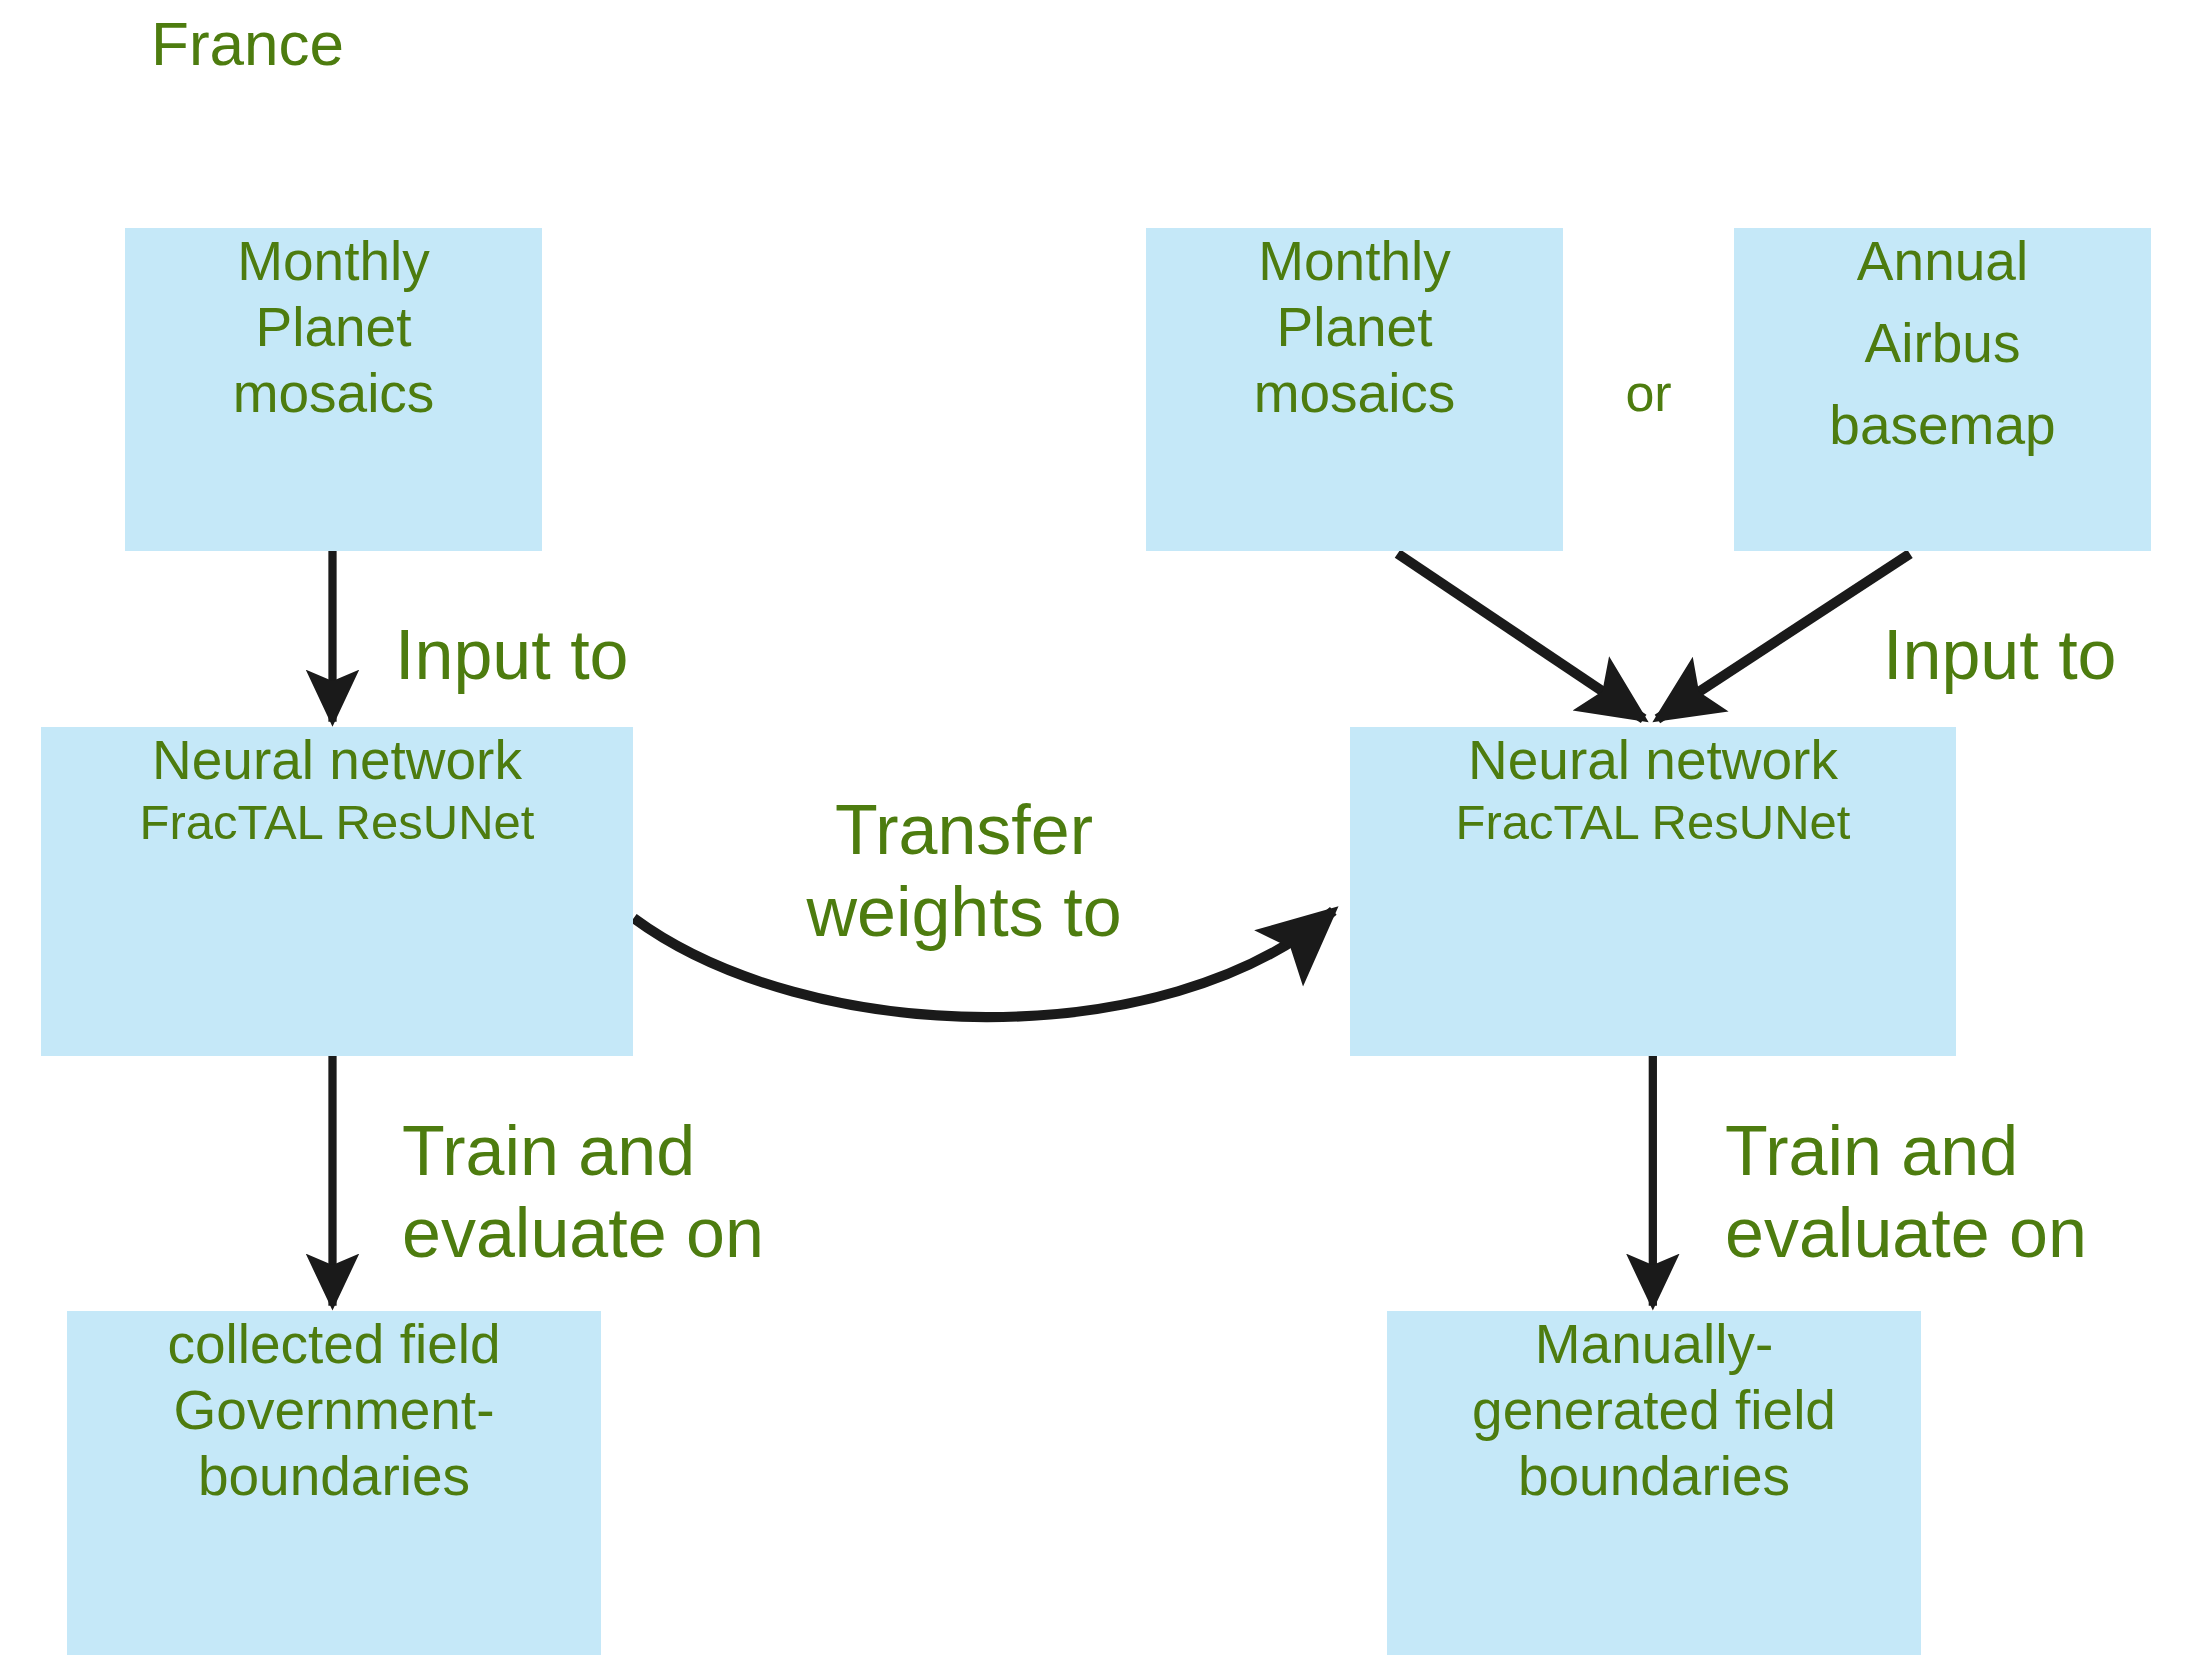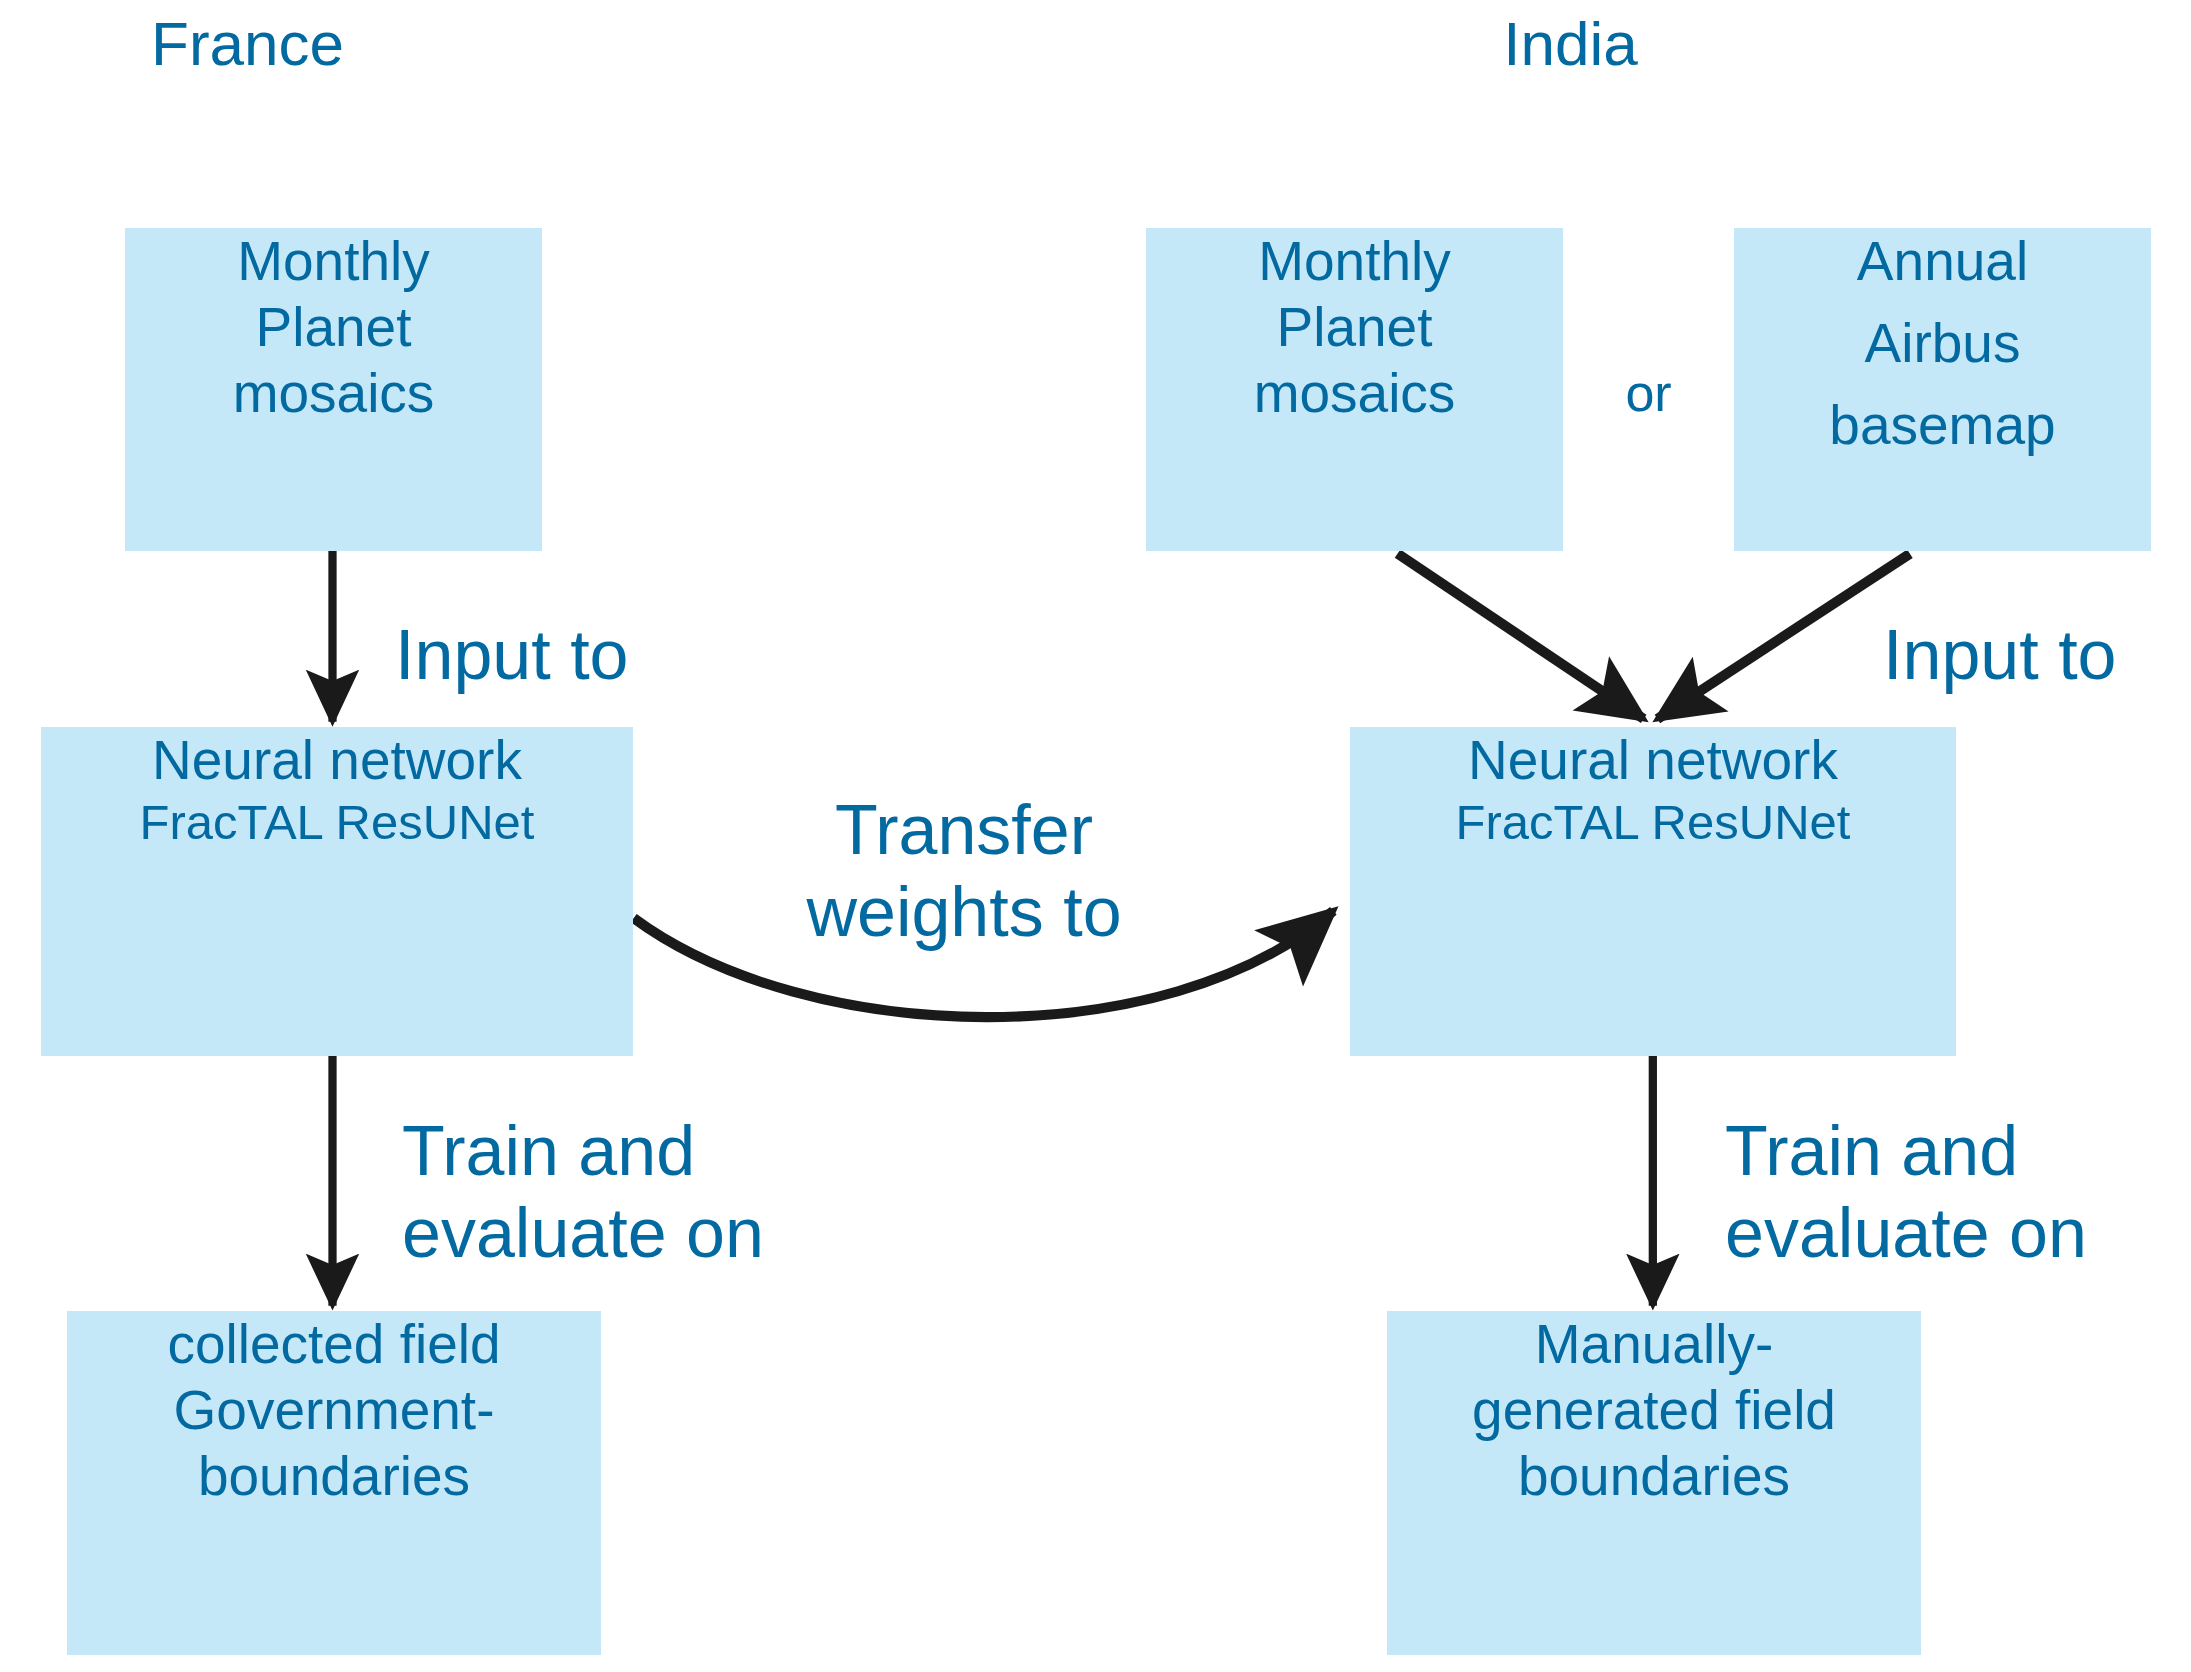--- a/index.html
+++ b/index.html
@@ -6,21 +6,21 @@
     margin: 0;
     padding: 0;
     background: #ffffff;
   }
   #canvas {
     position: relative;
     width: 2191px;
     height: 1672px;
     background: #ffffff;
     font-family: "Liberation Sans", sans-serif;
-    color: #0369a1;
+    color: #4d7c0f;
     overflow: hidden;
   }
   #arrow-layer {
     position: absolute;
     left: 0;
     top: 0;
     width: 2191px;
     height: 1672px;
     pointer-events: none;
   }
@@ -91,21 +91,20 @@
 
     <line x1="2080" y1="603" x2="1805" y2="783" stroke="#1a1a1a" stroke-width="11" marker-end="url(#ah)"></line>
 
     <line x1="1800" y1="1150" x2="1800" y2="1422" stroke="#1a1a1a" stroke-width="9" marker-end="url(#ah)"></line>
 
     <path d="M 690 1000 C 880 1140, 1270 1150, 1452 992" fill="none" stroke="#1a1a1a" stroke-width="11" marker-end="url(#ah2)"></path>
   </svg>
 
   <div class="col-title" style="left:119px; top:13px; width:257px;">France</div>
 
-  <div class="col-title" style="left:1442px; top:13px; width:257px;">India</div>
 
   <div class="node-box" style="left:125px; top:228px; width:417px; height:323px;">
     <div class="node-line">Monthly</div>
     <div class="node-line">Planet</div>
     <div class="node-line">mosaics</div>
   </div>
 
   <div class="node-box" style="left:1146px; top:228px; width:417px; height:323px;">
     <div class="node-line">Monthly</div>
     <div class="node-line">Planet</div>

